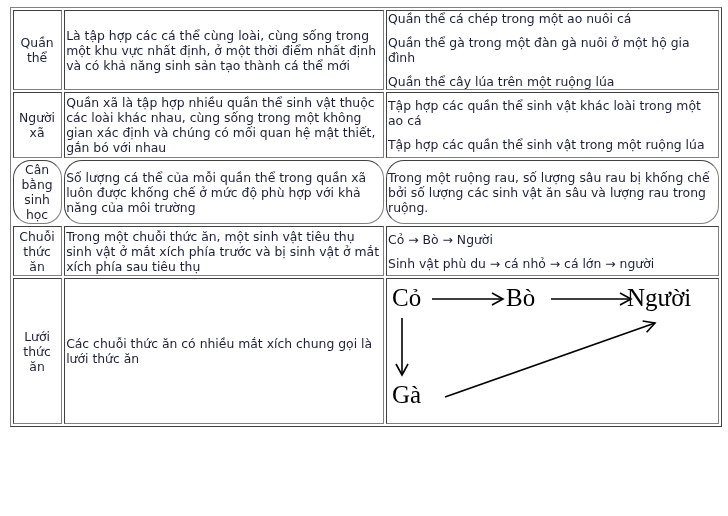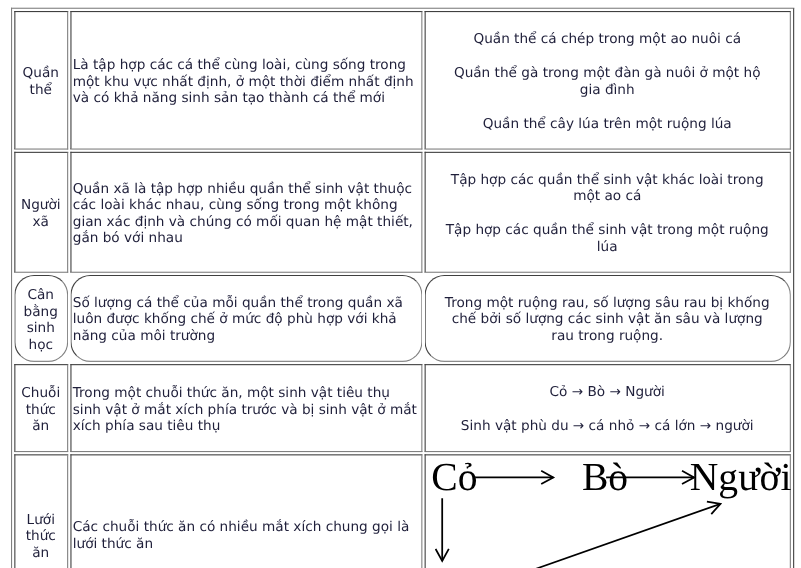--- a/index.html
+++ b/index.html
@@ -50,23 +50,22 @@
     col.c2 { width: 319px; }
     col.c3 { width: 332px; }
     td.concept {
       text-align: center;
       padding: 0;
     }
     td.def, td.ex {
       text-align: left;
     }
     .ex p {
-      margin: 16px;
+      margin: 0;
       padding: 0;
-      text-align: center;
     }
     .ex p + p { margin-top: 9px; }
     tr.r1 td { height: 69px; }
     tr.r2 td { height: 64px; }
     tr.r3 td { height: 62px; border-radius: 18px; }
     tr.r4 td { height: 46px; }
     tr.r5 td { height: 48px; }
     tr.r6 td { height: 144px; }
     td.r1def { vertical-align: top; padding-top: 10px; }
     td.r1ex { vertical-align: top; padding-top: 1px; }
@@ -74,21 +73,21 @@
     td.r5ex { vertical-align: top; padding-top: 5px; }
     .web {
       position: relative;
       width: 330px;
       height: 144px;
       font-family: "Liberation Serif", "DejaVu Serif", serif;
       color: #000;
     }
     .web .node {
       position: absolute;
-      font-size: 36px;
+      font-size: 25px;
       line-height: 30px;
       white-space: nowrap;
     }
     .web svg {
       position: absolute;
       left: 0;
       top: 0;
     }
   </style>
 </head>
@@ -150,21 +149,21 @@
               <marker id="ah" markerWidth="14" markerHeight="14" refX="12" refY="7" orient="auto" markerUnits="userSpaceOnUse">
                 <path d="M1,1 L12,7 L1,13" fill="none" stroke="#000" stroke-width="1.6"></path>
               </marker>
             </defs>
             <line x1="45" y1="20" x2="116" y2="20" stroke="#000" stroke-width="1.6" marker-end="url(#ah)"></line>
             <line x1="164" y1="20" x2="244" y2="20" stroke="#000" stroke-width="1.6" marker-end="url(#ah)"></line>
             <line x1="15" y1="39" x2="15" y2="96" stroke="#000" stroke-width="1.6" marker-end="url(#ah)"></line>
             <line x1="58" y1="118" x2="268" y2="44" stroke="#000" stroke-width="1.6" marker-end="url(#ah)"></line>
           </svg>
           <span class="node" style="left:5px; top:4px;">Cỏ</span>
-          <span class="node" style="left:142px; top:4px;">Bò</span>
+          <span class="node" style="left:119px; top:4px;">Bò</span>
           <span class="node" style="left:240px; top:4px;">Người</span>
           <span class="node" style="left:5px; top:101px;">Gà</span>
         </div>
       </td>
     </tr>
   </tbody>
     </table>
 </div>
 
 </body></html>

